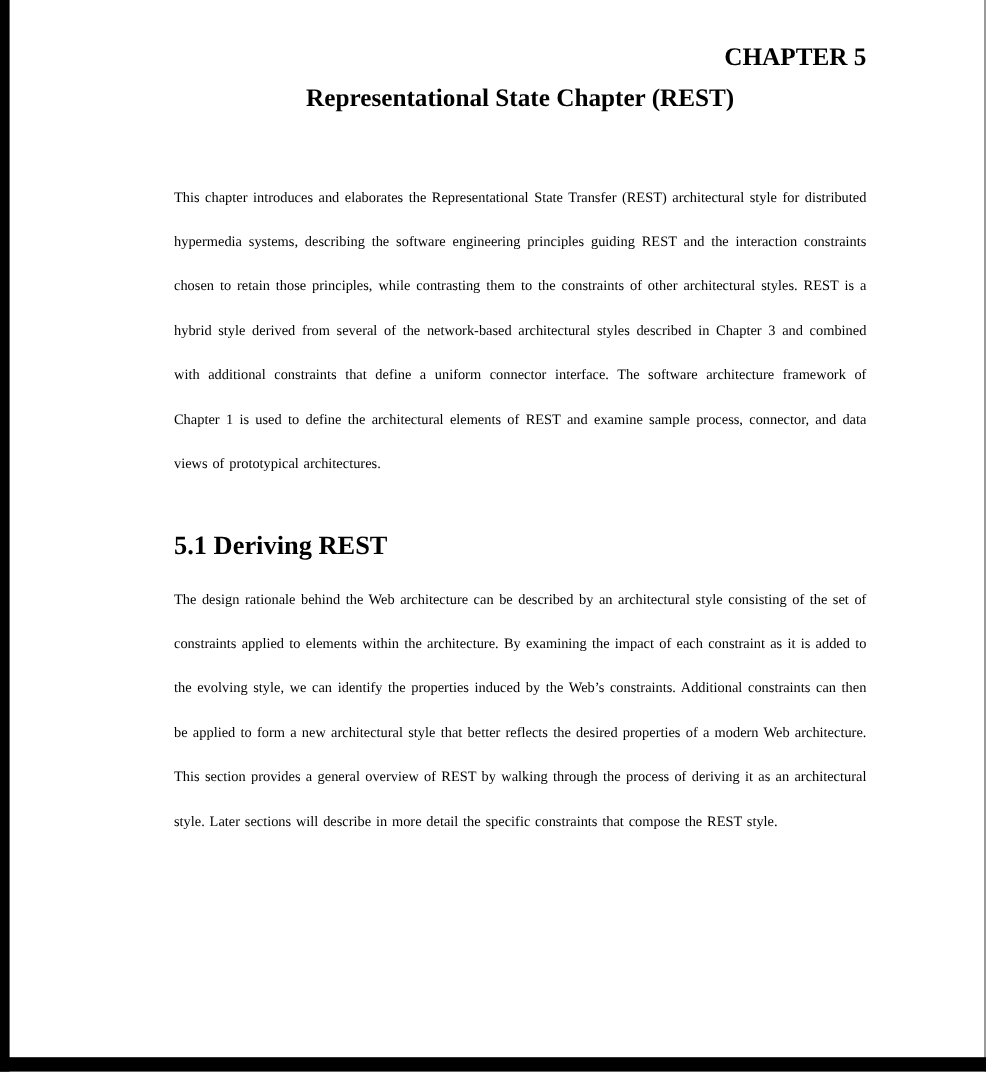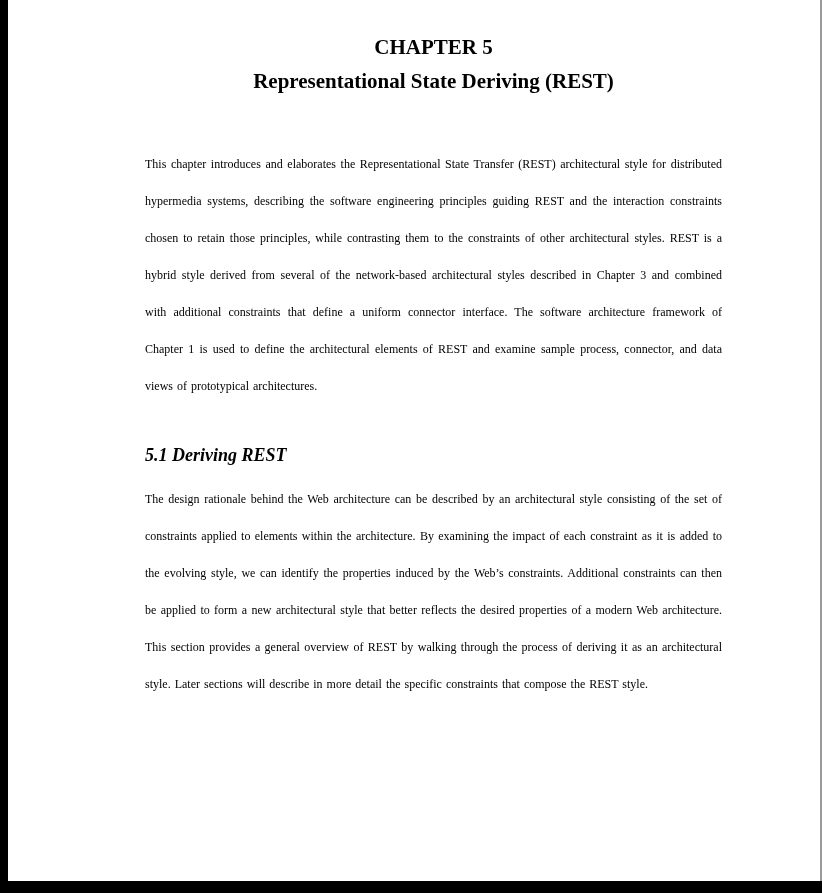--- a/index.html
+++ b/index.html
@@ -38,21 +38,21 @@
   }
   .page-content {
     position: absolute;
     left: 145px;
     top: 34px;
     width: 577px;
   }
   .chapter-label {
     font-size: 21px;
     font-weight: bold;
-    text-align: center;
+    text-align: right;
     line-height: 26px;
     margin: 0;
   }
   .chapter-title {
     font-size: 21px;
     font-weight: bold;
     text-align: center;
     line-height: 26px;
     margin: 8px 0 0 0;
   }
@@ -60,36 +60,35 @@
     font-size: 12px;
     line-height: 37px;
     text-align: justify;
     word-spacing: 1px;
     margin: 0;
   }
   .intro-paragraph {
     margin-top: 52px;
   }
   .section-heading {
-    font-size: 18px;
+    font-size: 22px;
     font-weight: bold;
     margin: 38px 0 0 0;
     line-height: 24px;
-    font-style: italic;
   }
   .section-paragraph {
     margin-top: 14px;
   }
 </style>
 </head>
 <body>
 
 <div class="scan-edge-left"></div>
 <div class="scan-edge-right"></div>
 <div class="scan-edge-bottom"></div>
 
 <div class="page-content">
   <h1 class="chapter-label">CHAPTER 5</h1>
-  <h2 class="chapter-title">Representational State Deriving (REST)</h2>
+  <h2 class="chapter-title">Representational State Chapter (REST)</h2>
   <p class="body-paragraph intro-paragraph">This chapter introduces and elaborates the Representational State Transfer (REST) architectural style for distributed hypermedia systems, describing the software engineering principles guiding REST and the interaction constraints chosen to retain those principles, while contrasting them to the constraints of other architectural styles. REST is a hybrid style derived from several of the network-based architectural styles described in Chapter 3 and combined with additional constraints that define a uniform connector interface. The software architecture framework of Chapter 1 is used to define the architectural elements of REST and examine sample process, connector, and data views of prototypical architectures.</p>
   <h3 class="section-heading">5.1 Deriving REST</h3>
   <p class="body-paragraph section-paragraph">The design rationale behind the Web architecture can be described by an architectural style consisting of the set of constraints applied to elements within the architecture. By examining the impact of each constraint as it is added to the evolving style, we can identify the properties induced by the Web’s constraints. Additional constraints can then be applied to form a new architectural style that better reflects the desired properties of a modern Web architecture. This section provides a general overview of REST by walking through the process of deriving it as an architectural style. Later sections will describe in more detail the specific constraints that compose the REST style.</p>
 </div>
 
 </body></html>

